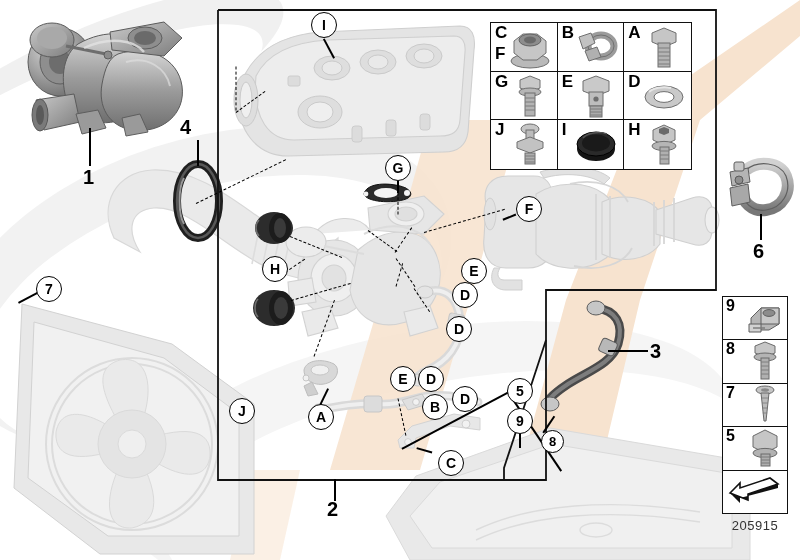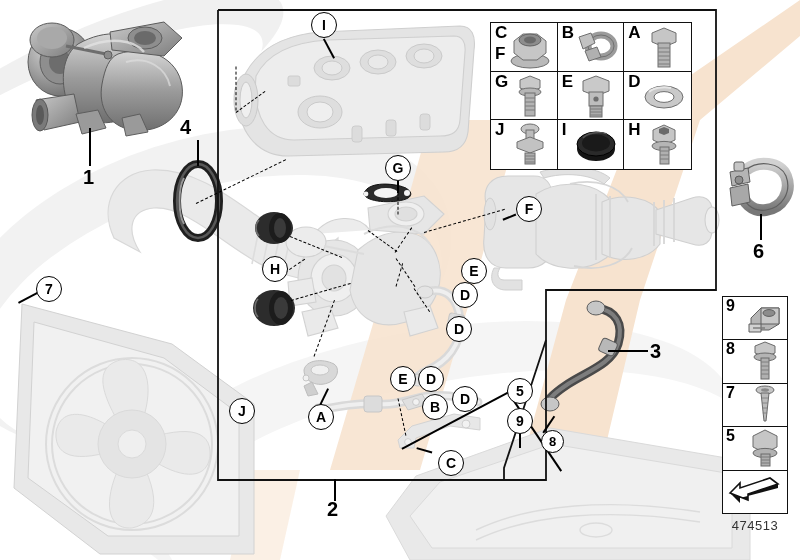--- a/index.html
+++ b/index.html
@@ -567,15 +567,15 @@
 
     <div class="srow">
       <span class="srowlbl"></span>
       <svg style="position:absolute;left:3px;top:4px;" width="56" height="32" viewBox="0 0 56 32">
         <polygon points="4,18 14,8 14,13 44,3 52,9 22,19 22,25" fill="#fff" stroke="#111" stroke-width="1.6"></polygon>
         <polygon points="4,18 14,28 14,23 52,13 52,9 22,19 22,25" fill="#111"></polygon>
       </svg>
     </div>
   </div>
 
-  <div id="partnum">474513</div>
+  <div id="partnum">205915</div>
 
 </div>
 
 </body></html>

